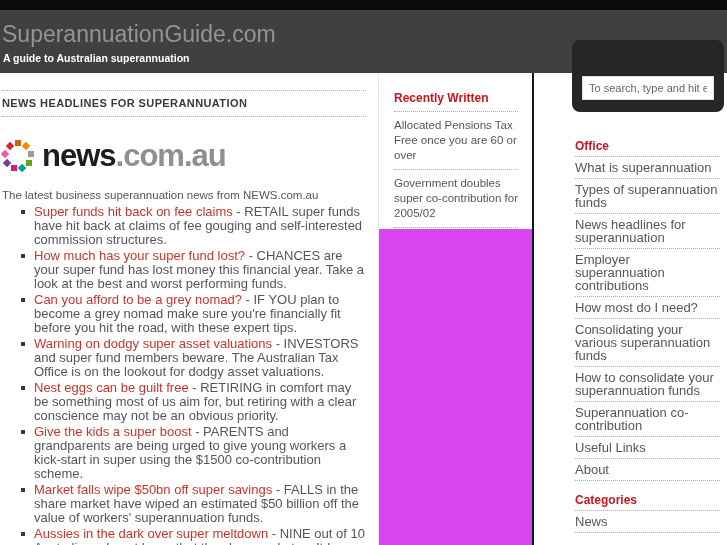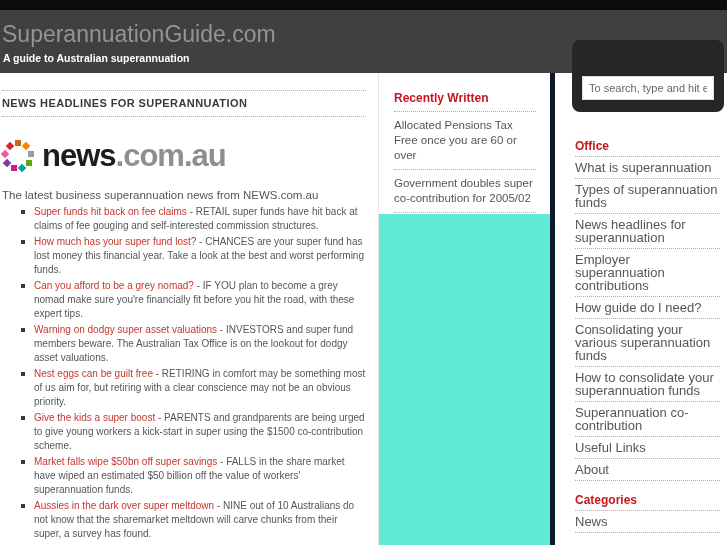--- a/index.html
+++ b/index.html
@@ -19,22 +19,22 @@
   .search-tab{position:absolute;left:572px;top:40px;width:152px;height:72px;background:#262626;
               border-radius:8px;z-index:5;}
   .search-tab input{position:absolute;left:10px;top:36px;width:118px;height:22px;border:1px solid #dcdcdc;
               background:#fff;font-family:"Liberation Sans",sans-serif;font-size:11px;color:#555;
               padding:0 6px;outline:none;}
   .search-tab input::placeholder{color:#666;opacity:1;}
 
   
   .main-col{position:absolute;left:0;top:73px;width:378px;height:472px;background:#fff;
             box-sizing:border-box;padding:17px 12px 0 2px;}
-  .mid-col{position:absolute;left:378px;top:73px;width:177px;height:472px;background:#5eead4;
-           box-sizing:border-box;border-left:1px solid #e6e6e4;border-right:5px solid #0f172a;}
+  .mid-col{position:absolute;left:378px;top:73px;width:156px;height:472px;background:#d946ef;
+           box-sizing:border-box;border-left:1px solid #e6e6e4;border-right:2px solid #0f172a;}
   .sidebar{position:absolute;left:558px;top:73px;width:169px;height:472px;background:#fff;
            box-sizing:border-box;padding:67px 7px 0 17px;}
 
   
   .section-title{border-top:1px dotted #adadad;border-bottom:1px dotted #adadad;
                  padding:6px 0 7px 0;font-size:11px;font-weight:bold;color:#3a3a3a;letter-spacing:.4px;}
   .logo-row{margin:15px 0 0 0;height:46px;display:flex;align-items:center;}
   .logo-dots{position:relative;width:33px;height:38px;flex:0 0 33px;}
   .logo-dots .dot{position:absolute;width:6px;height:6px;}
   .logo-dots .dot.diamond{transform:rotate(45deg);}
@@ -45,21 +45,21 @@
   .logo-dots .dot:nth-child(5){left:17px;top:29px;}
   .logo-dots .dot:nth-child(6){left:9px;top:29px;}
   .logo-dots .dot:nth-child(7){left:2px;top:24px;}
   .logo-dots .dot:nth-child(8){left:0px;top:15px;}
   .logo-dots .dot:nth-child(9){left:5px;top:7px;}
   .logo-text{font-size:31px;font-weight:bold;letter-spacing:-1px;margin-left:7px;line-height:1;}
   .logo-name{color:#1c1c1c;}
   .logo-suffix{color:#8f8f8f;}
   .intro{margin:10px 0 3px 0;font-size:11.5px;color:#565656;line-height:14px;}
   ul.news-list{list-style:none;margin:3px 0 0 0;padding:0 0 0 32px;}
-  ul.news-list li{position:relative;font-size:10px;line-height:14px;color:#565656;margin:0 0 2px 0;}
+  ul.news-list li{position:relative;font-size:13px;line-height:14px;color:#565656;margin:0 0 2px 0;}
   ul.news-list li .bullet{position:absolute;left:-13px;top:5px;width:4px;height:4px;background:#3a3a3a;}
   ul.news-list li a{color:#c5362e;text-decoration:none;cursor:pointer;}
 
   
   .widget{background:#ffffff;padding:18px 14px 1px 15px;}
   .widget h3{margin:0;font-size:12px;font-weight:bold;color:#c8161d;line-height:14px;
              padding-bottom:6px;border-bottom:1px dotted #adadad;}
   .widget .rw-item{font-size:11.5px;color:#565656;line-height:15px;padding:6px 0;
              border-bottom:1px dotted #adadad;cursor:pointer;}
 
@@ -132,21 +132,21 @@
   </div>
 
   <div class="sidebar">
     <div class="sb-section">
       <h3>Office</h3>
       <ul>
         <li>What is superannuation</li>
         <li>Types of superannuation funds</li>
         <li>News headlines for superannuation</li>
         <li>Employer superannuation contributions</li>
-        <li>How guide do I need?</li>
+        <li>How most do I need?</li>
         <li>Consolidating your various superannuation funds</li>
         <li>How to consolidate your superannuation funds</li>
         <li>Superannuation co-contribution</li>
         <li>Useful Links</li>
         <li>About</li>
       </ul>
     </div>
     <div class="sb-section">
       <h3>Categories</h3>
       <ul>

